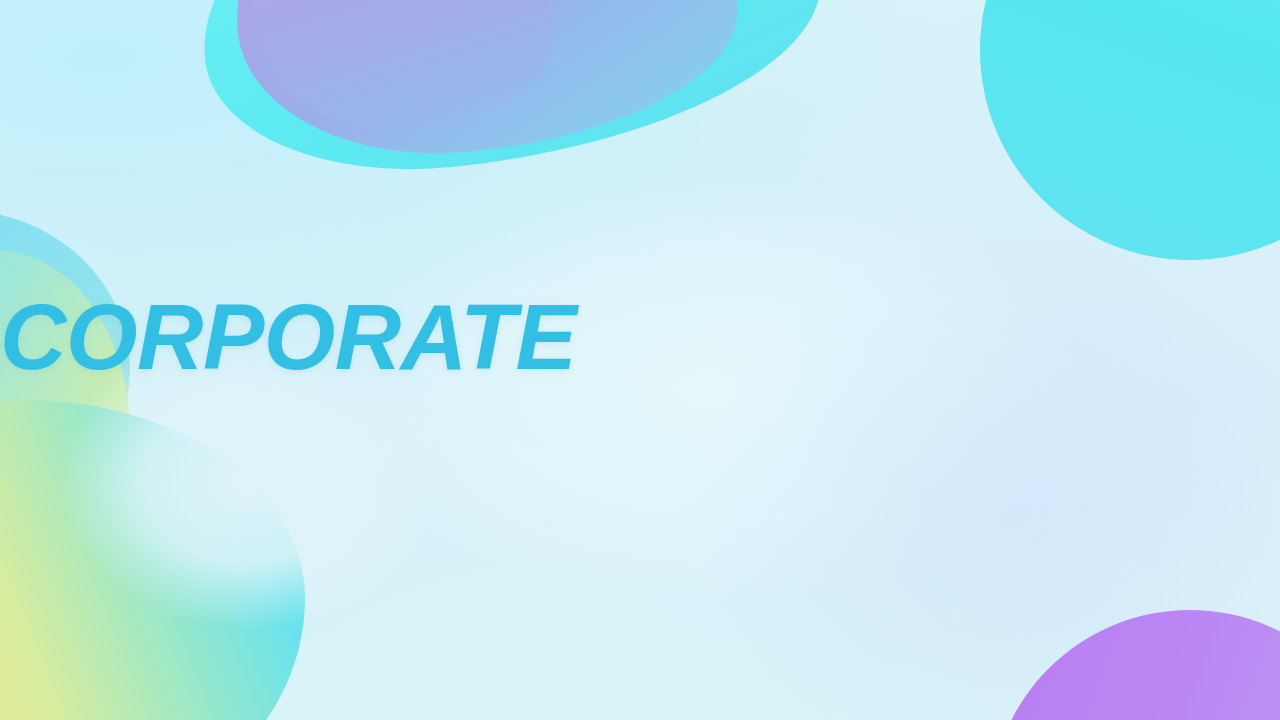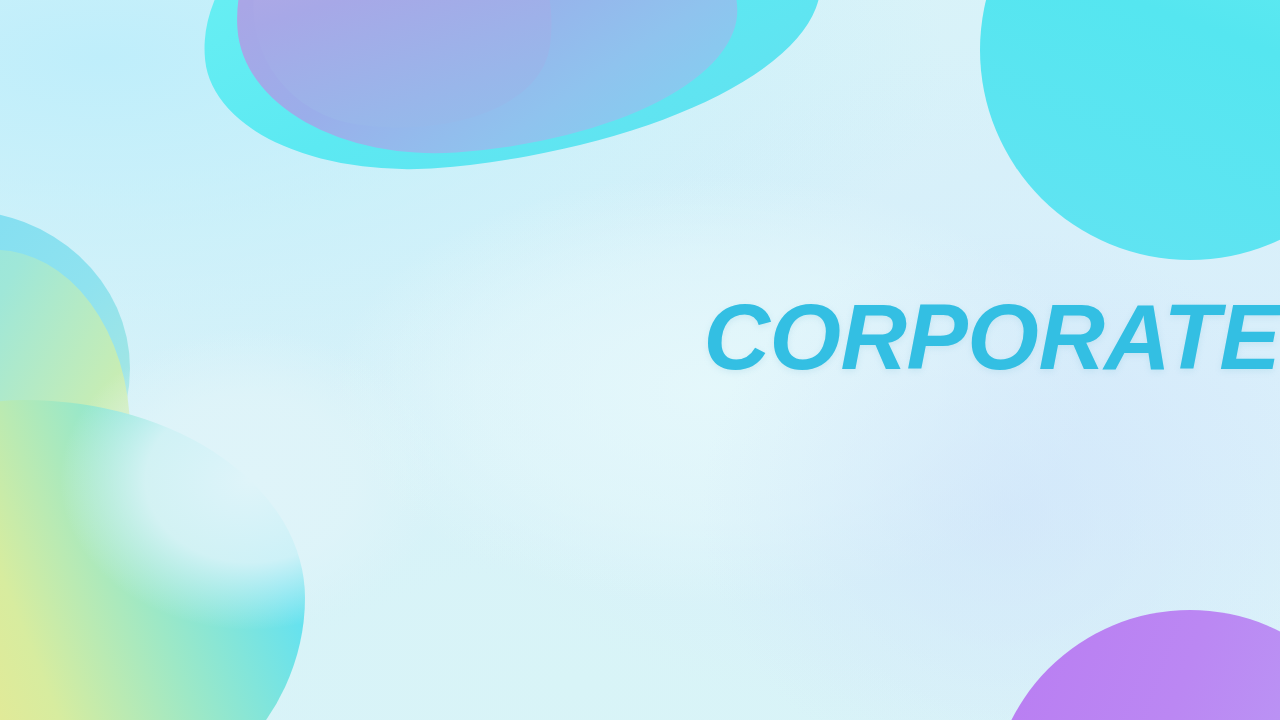--- a/index.html
+++ b/index.html
@@ -131,21 +131,21 @@
   .content {
     position: absolute;
     inset: 0;
     display: flex;
     flex-direction: column;
     align-items: center;
     justify-content: center;
   }
   .headline {
     margin: 0;
-    text-align: right;
+    text-align: left;
     color: #33bfe3;
     font-weight: 700;
     font-style: italic;
     letter-spacing: -0.5px;
     line-height: 1.02;
     text-shadow: 0 2px 6px rgba(120,190,215,.22);
   }
   .line-1 {
     display: block;
     font-size: 92px;

